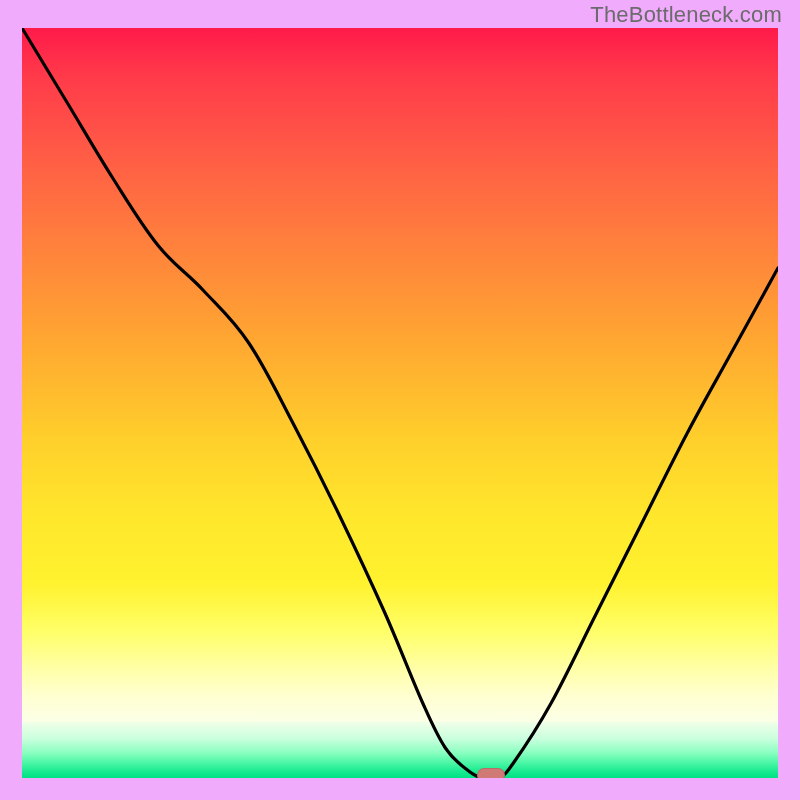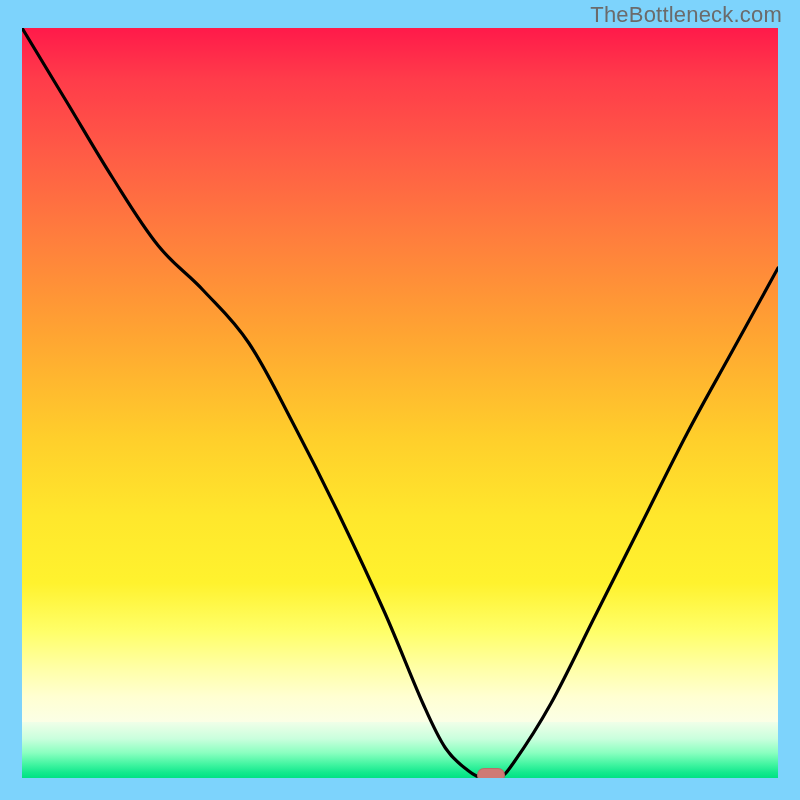--- a/index.html
+++ b/index.html
@@ -8,21 +8,21 @@
     width: 800px;
     height: 800px;
     background: #000;
     overflow: hidden;
     font-family: Arial, Helvetica, sans-serif;
   }
   .frame {
     position: relative;
     width: 800px;
     height: 800px;
-    background: #7dd3fc;
+    background: #f0abfc;
   }
   .watermark {
     position: absolute;
     top: 2px;
     right: 18px;
     color: #6b6b6b;
     font-size: 22px;
     font-weight: 500;
     letter-spacing: 0.2px;
     z-index: 10;

